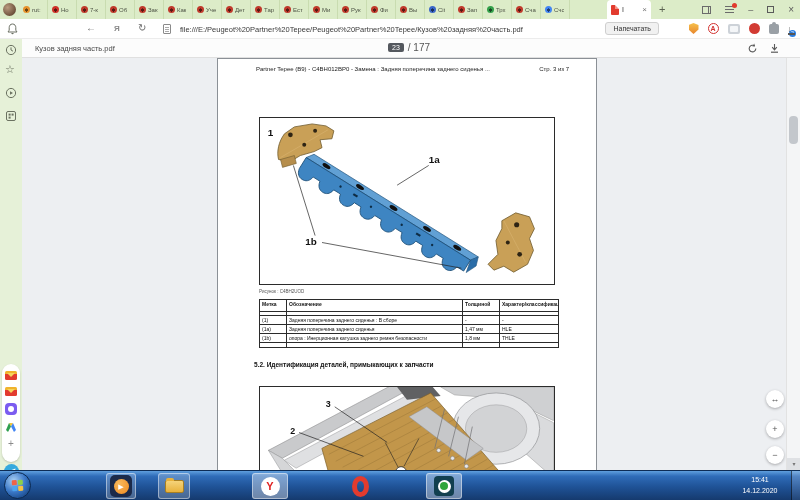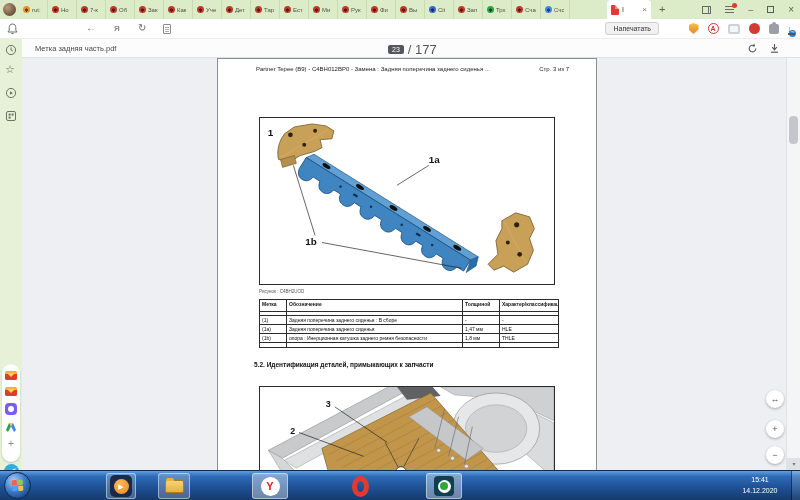--- a/index.html
+++ b/index.html
@@ -52,21 +52,21 @@
   .puzzleico:after { content:""; position:absolute; left:3px; top:-2px; width:4px; height:4px; border-radius:50%; background:#9aa0a6; }
   .dlico { position:relative; font-size:9px; font-weight:bold; color:#555; line-height:10px; }
   .dlico:after { content:""; position:absolute; left:0; bottom:-1px; width:7px; height:1.5px; background:#555; }
   .dlico .bluebadge { position:absolute; right:-4px; bottom:-3px; width:7px; height:7px; border-radius:50%; background:#2a7de1; color:#fff; font-size:5px; font-weight:normal; text-align:center; line-height:7px; }
 
   
   .pdftoolbar { position:absolute; left:0; top:39px; width:800px; height:19px; background:#fcfcfc; border-bottom:1px solid #e0e0e0; }
   .fname { position:absolute; left:35px; top:5px; font-size:7.5px; color:#4a4a4a; }
   .pagebox { position:absolute; left:388px; top:3px; display:flex; align-items:center; gap:4px; }
   .pagepill { background:#54585e; color:#fff; font-size:7px; padding:1px 4px; border-radius:2px; }
-  .pagetotal { font-size:13px; color:#555;text-align:right; }
+  .pagetotal { font-size:10px; color:#555;text-align:right; }
   .tbico { position:absolute; top:4px; }
 
   
   .sidebar { position:absolute; left:0; top:39px; width:22px; height:431px; background:#e6f1d8; }
   .sbico { position:absolute; left:5px; }
   .sbstar { font-size:11px; color:#6b7261; left:5px; }
   .sbpanel { position:absolute; left:2px; top:325px; width:18px; height:98px; background:#fff; border-radius:9px; box-shadow:0 1px 2px rgba(0,0,0,.18); display:flex; flex-direction:column; align-items:center; gap:7px; padding-top:7px; }
   .mailico { width:12px; height:9px; border-radius:1.5px; background:linear-gradient(180deg,#f0b32c 0 38%, #e23b2e 38%); position:relative; }
   .mailico:after { content:""; position:absolute; left:2px; top:2px; border-left:4px solid transparent; border-right:4px solid transparent; border-top:4px solid #f6d45c; }
   .msgico { width:12px; height:12px; border-radius:4px; background:#7b5cf0; position:relative; }
@@ -250,33 +250,34 @@
 
   <div class="addressbar">
     <svg class="bellico" width="11" height="12" viewBox="0 0 11 12">
       <path d="M5.5 1 C3.2 1 2.2 2.8 2.2 4.6 L2.2 7.2 L1 9 L10 9 L8.8 7.2 L8.8 4.6 C8.8 2.8 7.8 1 5.5 1 Z" fill="none" stroke="#6a6f63" stroke-width="1"></path>
       <path d="M4.3 10 a1.2 1.2 0 0 0 2.4 0" fill="#6a6f63"></path>
     </svg>
     <span class="navico" style="left:86px;">←</span>
     <span class="yaico" style="left:114px;">Я</span>
     <span class="navico" style="left:138px;">↻</span>
     <span class="docico"></span>
+    <div class="url">file:///E:/Peugeot%20Partner%20Tepee/Peugeot%20Partner%20Tepee/Кузов%20задняя%20часть.pdf</div>
     <div class="printbtn">Напечатать</div>
     <div class="abicons">
       <span class="shieldico"></span>
       <span class="aico">A</span>
       <span class="photoico"></span>
       <span class="abpico"></span>
       <span class="puzzleico"></span>
       <span class="dlico">↓<span class="bluebadge">2</span></span>
     </div>
   </div>
 
   <div class="pdftoolbar">
-    <div class="fname">Метка задняя часть.pdf</div>
+    <div class="fname">Кузов задняя часть.pdf</div>
     <div class="pagebox">
       <span class="pagepill">23</span>
       <span class="pagetotal">/ 177</span>
     </div>
     <svg class="tbico" style="right:42px;" width="11" height="11" viewBox="0 0 11 11">
       <path d="M8.8 5.5 a3.3 3.3 0 1 1 -1.1 -2.4" fill="none" stroke="#5a5a5a" stroke-width="1.1"></path>
       <path d="M7.2 0.6 L8 3.2 L5.4 3.4 Z" fill="#5a5a5a"></path>
     </svg>
     <svg class="tbico" style="right:20px;" width="11" height="11" viewBox="0 0 11 11">
       <path d="M5.5 1 L5.5 6.2 M3.2 4.2 L5.5 6.8 L7.8 4.2" fill="none" stroke="#5a5a5a" stroke-width="1.1"></path>

